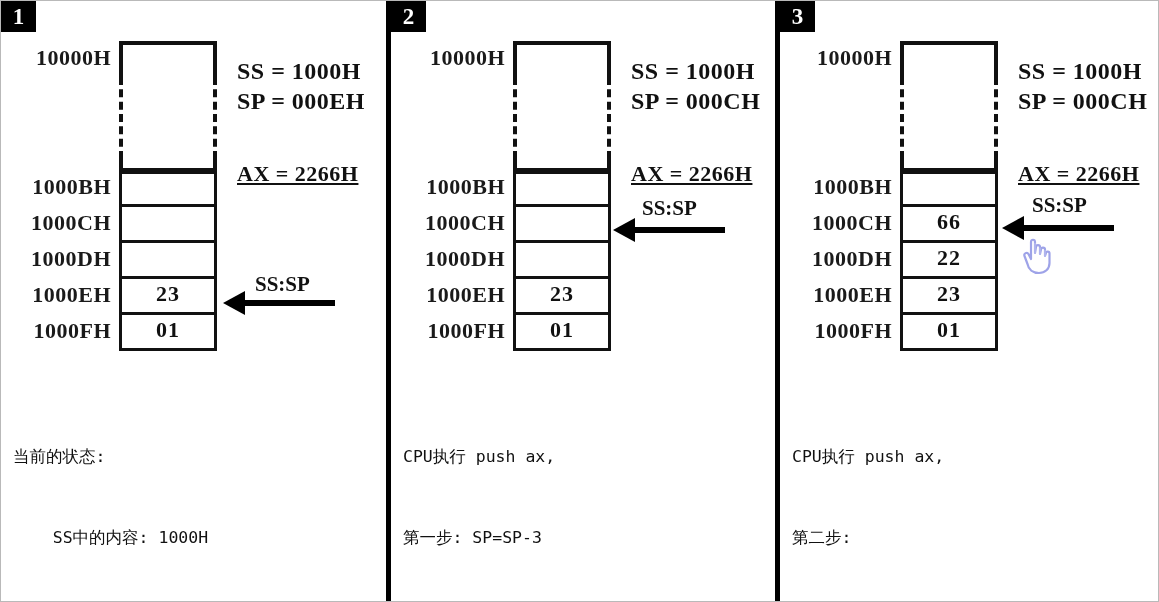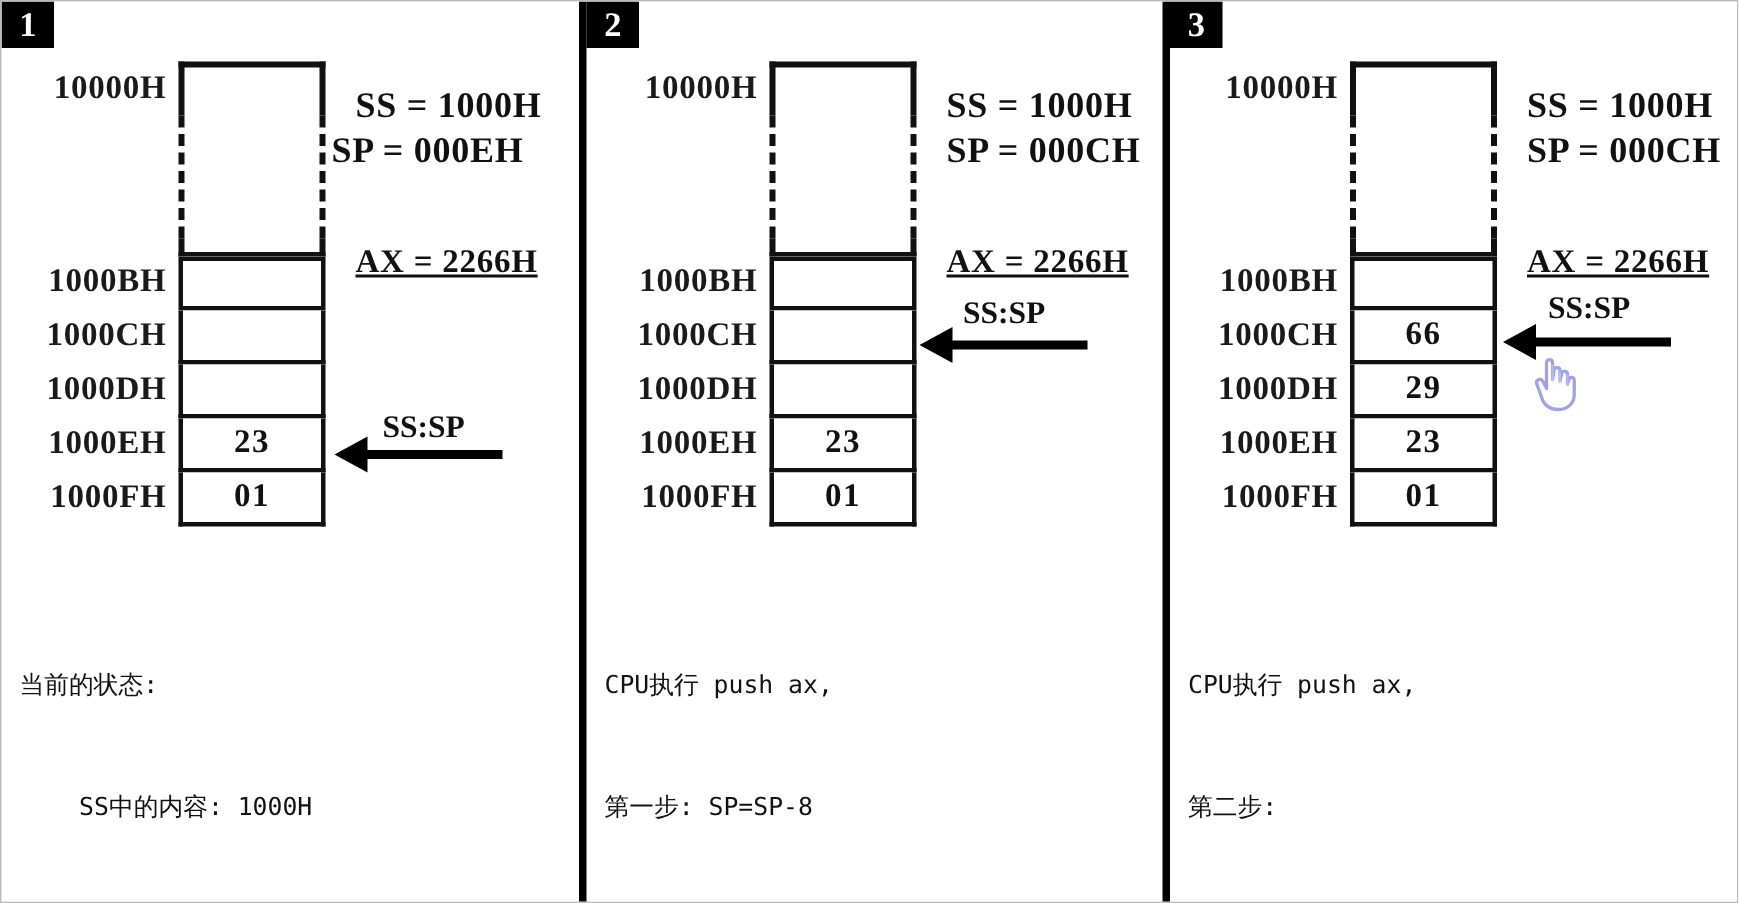--- a/index.html
+++ b/index.html
@@ -192,21 +192,21 @@
       <div class="addr-label" style="left:8px; top:245px; width:102px;">1000DH</div>
       <div class="cellbox" style="left:118px; top:242px; width:98px; height:36px; line-height:30px; border-top:none;"></div>
 
       <div class="addr-label" style="left:8px; top:281px; width:102px;">1000EH</div>
       <div class="cellbox" style="left:118px; top:278px; width:98px; height:36px; line-height:30px; border-top:none;">23</div>
 
       <div class="addr-label" style="left:8px; top:317px; width:102px;">1000FH</div>
       <div class="cellbox" style="left:118px; top:314px; width:98px; height:36px; line-height:30px; border-top:none;">01</div>
 
       <div class="reg" style="left:236px; top:25px;">SS = 1000H</div>
-      <div class="reg" style="left:220px; top:55px;">SP = 000EH</div>
+      <div class="reg" style="left:236px; top:55px;">SP = 000EH</div>
       <div class="reg small" style="left:236px; top:128px;">AX = 2266H</div>
 
       <div class="sssp-label" style="left:254px; top:271px;">SS:SP</div>
       <div class="arrow" style="left:222px; top:299px; width:112px;">
         <div class="head"></div>
         <div class="shaft" style="width:96px;"></div>
       </div>
     </div>
 
     <div class="bodytext" style="left:12px; top:388px; width:370px;">
@@ -250,21 +250,21 @@
 
       <div class="sssp-label" style="left:251px; top:195px;">SS:SP</div>
       <div class="arrow" style="left:222px; top:226px; width:112px;">
         <div class="head"></div>
         <div class="shaft" style="width:96px;"></div>
       </div>
     </div>
 
     <div class="bodytext" style="left:12px; top:388px; width:372px;">
       <span class="ln">CPU执行 push ax,</span>
-      <span class="ln">第一步: SP=SP-8</span>
+      <span class="ln">第一步: SP=SP-3</span>
       
       
       
       
     </div>
   </div>
 
   <div class="panel p3">
     <div class="badge">3</div>
 
@@ -275,21 +275,21 @@
       <div class="dashedbox" style="left:120px; top:76px; width:98px; height:82px;"></div>
       <div class="joinbox" style="left:120px; top:158px; width:98px; height:12px;"></div>
 
       <div class="addr-label" style="left:10px; top:173px; width:102px;">1000BH</div>
       <div class="cellbox" style="left:120px; top:170px; width:98px; height:36px; line-height:30px;"></div>
 
       <div class="addr-label" style="left:10px; top:209px; width:102px;">1000CH</div>
       <div class="cellbox" style="left:120px; top:206px; width:98px; height:36px; line-height:30px; border-top:none;">66</div>
 
       <div class="addr-label" style="left:10px; top:245px; width:102px;">1000DH</div>
-      <div class="cellbox" style="left:120px; top:242px; width:98px; height:36px; line-height:30px; border-top:none;">29</div>
+      <div class="cellbox" style="left:120px; top:242px; width:98px; height:36px; line-height:30px; border-top:none;">22</div>
 
       <div class="addr-label" style="left:10px; top:281px; width:102px;">1000EH</div>
       <div class="cellbox" style="left:120px; top:278px; width:98px; height:36px; line-height:30px; border-top:none;">23</div>
 
       <div class="addr-label" style="left:10px; top:317px; width:102px;">1000FH</div>
       <div class="cellbox" style="left:120px; top:314px; width:98px; height:36px; line-height:30px; border-top:none;">01</div>
 
       <div class="reg" style="left:238px; top:25px;">SS = 1000H</div>
       <div class="reg" style="left:238px; top:55px;">SP = 000CH</div>
       <div class="reg small" style="left:238px; top:128px;">AX = 2266H</div>

